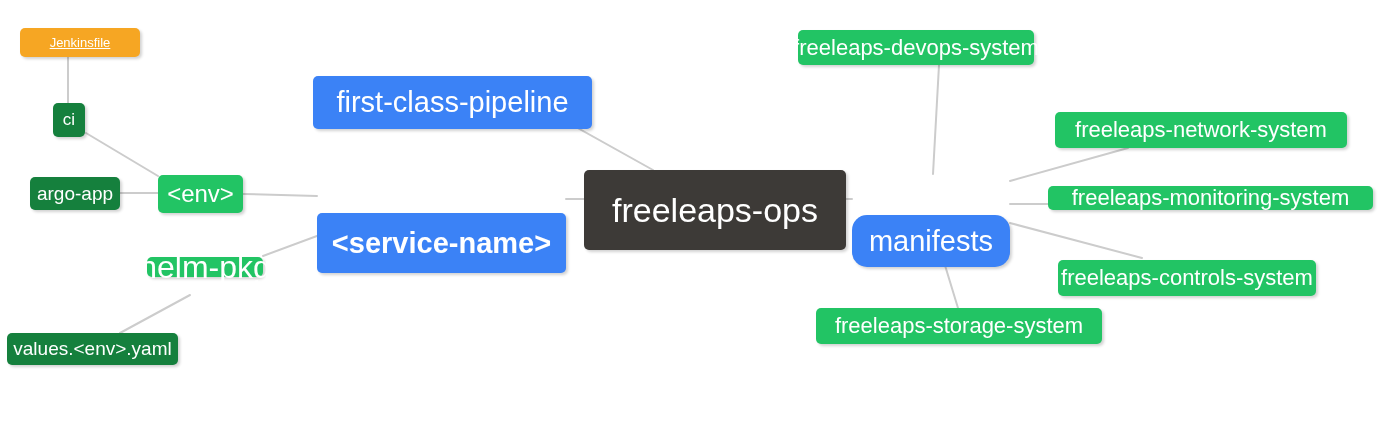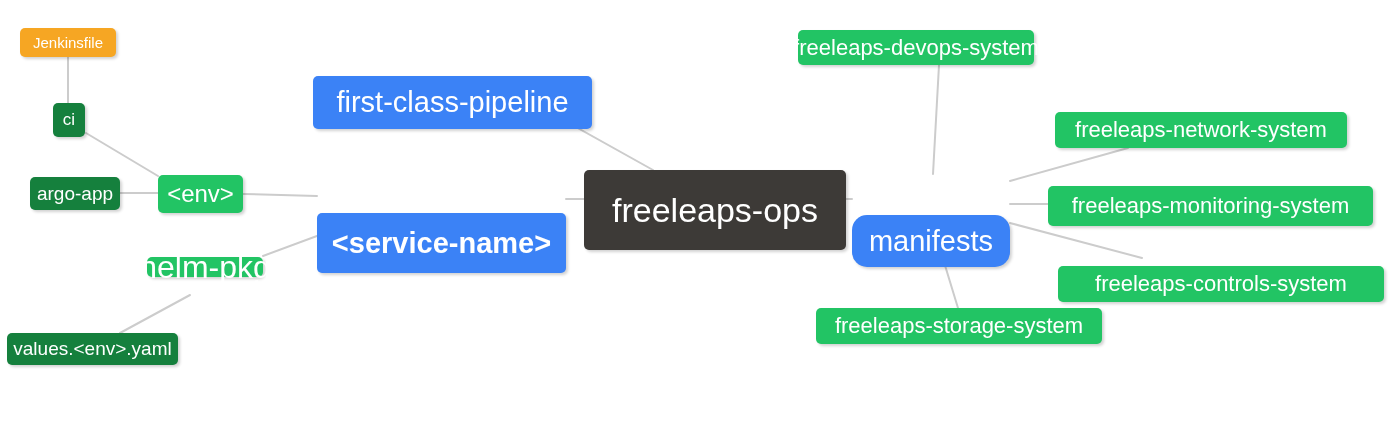--- a/index.html
+++ b/index.html
@@ -60,21 +60,21 @@
     <line x1="506" y1="88" x2="653" y2="170"></line>
     <line x1="566" y1="199" x2="584" y2="199"></line>
     <line x1="846" y1="199" x2="852" y2="199"></line>
     <line x1="939" y1="65" x2="933" y2="174"></line>
     <line x1="1010" y1="181" x2="1128" y2="148"></line>
     <line x1="1010" y1="204" x2="1048" y2="204"></line>
     <line x1="1010" y1="223" x2="1142" y2="258"></line>
     <line x1="933" y1="226" x2="958" y2="308"></line>
   </svg>
 
-  <div class="node orange" style="left:20px; top:28px; width:96px; height:29px; font-size:15px;">Jenkinsfile</div>
+  <div class="node orange" style="left:20px; top:28px; width:120px; height:29px; font-size:13px;text-decoration:underline;">Jenkinsfile</div>
 
   <div class="node red" style="left:53px; top:103px; width:32px; height:34px; font-size:17px;">ci</div>
 
   <div class="node red" style="left:30px; top:177px; width:90px; height:33px; font-size:19px;">argo-app</div>
 
   <div class="node green" style="left:158px; top:175px; width:85px; height:38px; font-size:24px;">&lt;env&gt;</div>
 
   <div class="node green" style="left:147px; top:257px; width:116px; height:20px; font-size:32px;">helm-pkg</div>
 
   <div class="node red" style="left:7px; top:333px; width:171px; height:32px; font-size:19px;">values.&lt;env&gt;.yaml</div>
@@ -84,19 +84,19 @@
   <div class="node blue" style="left:317px; top:172px; width:249px; height:60px; font-size:29px;font-weight:bold;">&lt;service-name&gt;</div>
 
   <div class="node root" style="left:584px; top:170px; width:262px; height:80px; font-size:34px;">freeleaps-ops</div>
 
   <div class="node blue" style="left:852px; top:174px; width:158px; height:52px; font-size:29px;border-radius:15px;">manifests</div>
 
   <div class="node green" style="left:798px; top:30px; width:236px; height:35px; font-size:22px;">freeleaps-devops-system</div>
 
   <div class="node green" style="left:1055px; top:112px; width:292px; height:36px; font-size:22px;">freeleaps-network-system</div>
 
-  <div class="node green" style="left:1048px; top:186px; width:325px; height:40px; font-size:22px;">freeleaps-monitoring-system</div>
+  <div class="node green" style="left:1048px; top:186px; width:325px; height:24px; font-size:22px;">freeleaps-monitoring-system</div>
 
-  <div class="node green" style="left:1058px; top:266px; width:326px; height:36px; font-size:22px;text-align:center;">freeleaps-controls-system</div>
+  <div class="node green" style="left:1058px; top:260px; width:258px; height:36px; font-size:22px;text-align:center;">freeleaps-controls-system</div>
 
   <div class="node green" style="left:816px; top:308px; width:286px; height:36px; font-size:22px;">freeleaps-storage-system</div>
 
 </div>
 
 </body></html>

